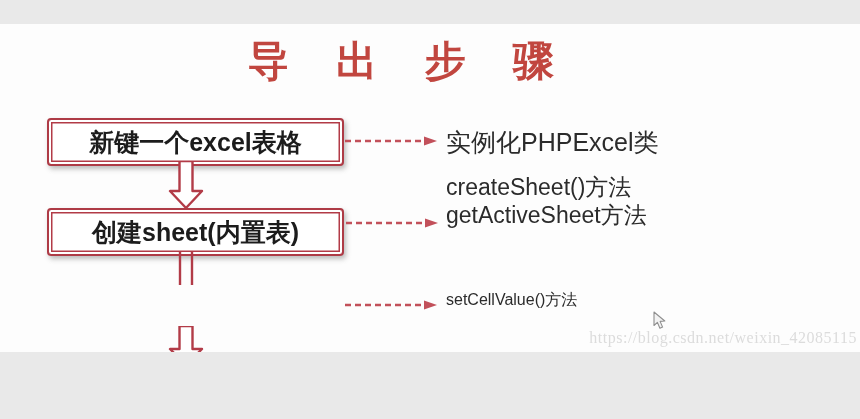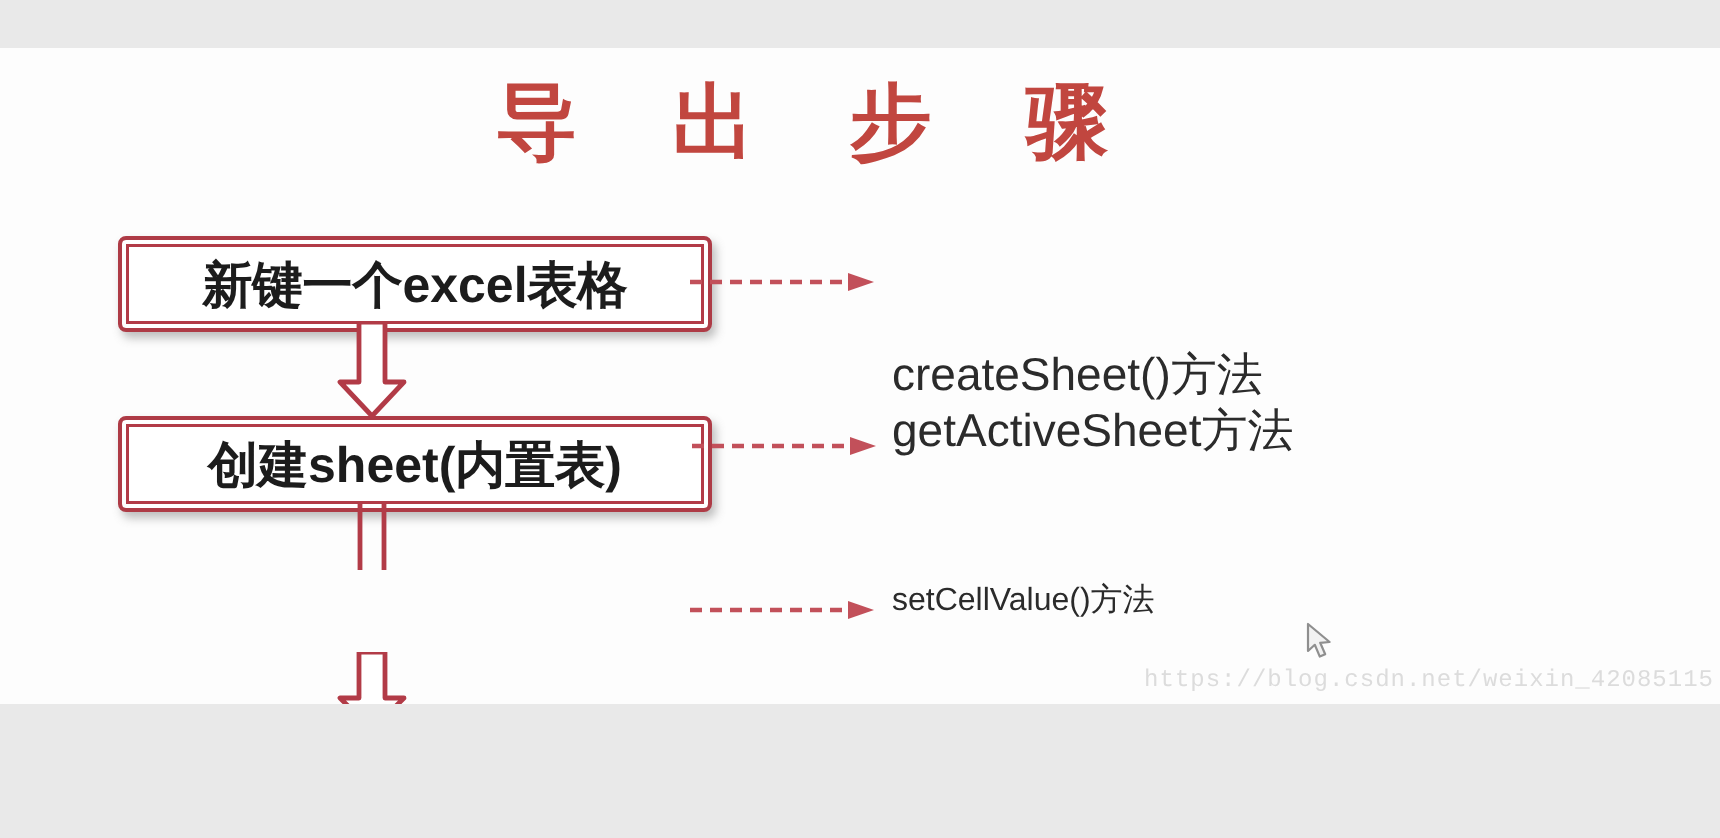--- a/index.html
+++ b/index.html
@@ -24,21 +24,21 @@
     font-size: 41px;
     font-weight: bold;
     letter-spacing: 18px;
     color: #c1463f;
     white-space: nowrap;
   }
 
   
   .flow-box {
     position: absolute;
-    left: 59px;
+    left: 47px;
     width: 293px;
     height: 44px;
     background: #ffffff;
     border: 2px solid #ae3b46;
     border-radius: 4px;
     box-shadow:
       inset 0 0 0 2px #ffffff,
       inset 0 0 0 3.5px #b23b47,
       2px 3px 5px rgba(110,110,110,0.45);
     display: flex;
@@ -73,22 +73,22 @@
   .ann3 { top: 266px; font-size: 16px; }
   .ann4-1 { top: 328px; font-size: 21px; }
   .ann4-2 { top: 356px; font-size: 24px; font-weight: bold; }
 
   .cursor { position: absolute; left: 653px; top: 287px; }
 
   .watermark {
     position: absolute;
     right: 3px;
     bottom: 5px;
-    font-family: Liberation Mono, monospace;
-    font-size: 12px;
+    font-family: Liberation Serif, serif;
+    font-size: 16px;
     letter-spacing: 0.5px;
     color: #dcdcdc;
   }
 </style>
 </head>
 <body>
 
 <div class="stage">
 
   <h1 class="title">导 出 步 骤</h1>
@@ -124,20 +124,21 @@
   </svg>
   <svg class="dash-arrow dash3" width="96" height="16" viewBox="0 0 96 16">
     <line x1="1" y1="8" x2="80" y2="8" stroke="#c2505a" stroke-width="2.3" stroke-dasharray="6 4"></line>
     <polygon points="80,3.5 93,8 80,12.5" fill="#c2505a"></polygon>
   </svg>
   <svg class="dash-arrow dash4" width="96" height="16" viewBox="0 0 96 16">
     <line x1="1" y1="8" x2="80" y2="8" stroke="#c2505a" stroke-width="2.3" stroke-dasharray="6 4"></line>
     <polygon points="80,3.5 93,8 80,12.5" fill="#c2505a"></polygon>
   </svg>
 
+  <div class="ann ann1">实例化PHPExcel类</div>
 
   <div class="ann ann2">
     <div>createSheet()方法</div>
     <div>getActiveSheet方法</div>
   </div>
 
   <div class="ann ann3">setCellValue()方法</div>
 
 
   <svg class="cursor" width="14" height="19" viewBox="0 0 14 19">

